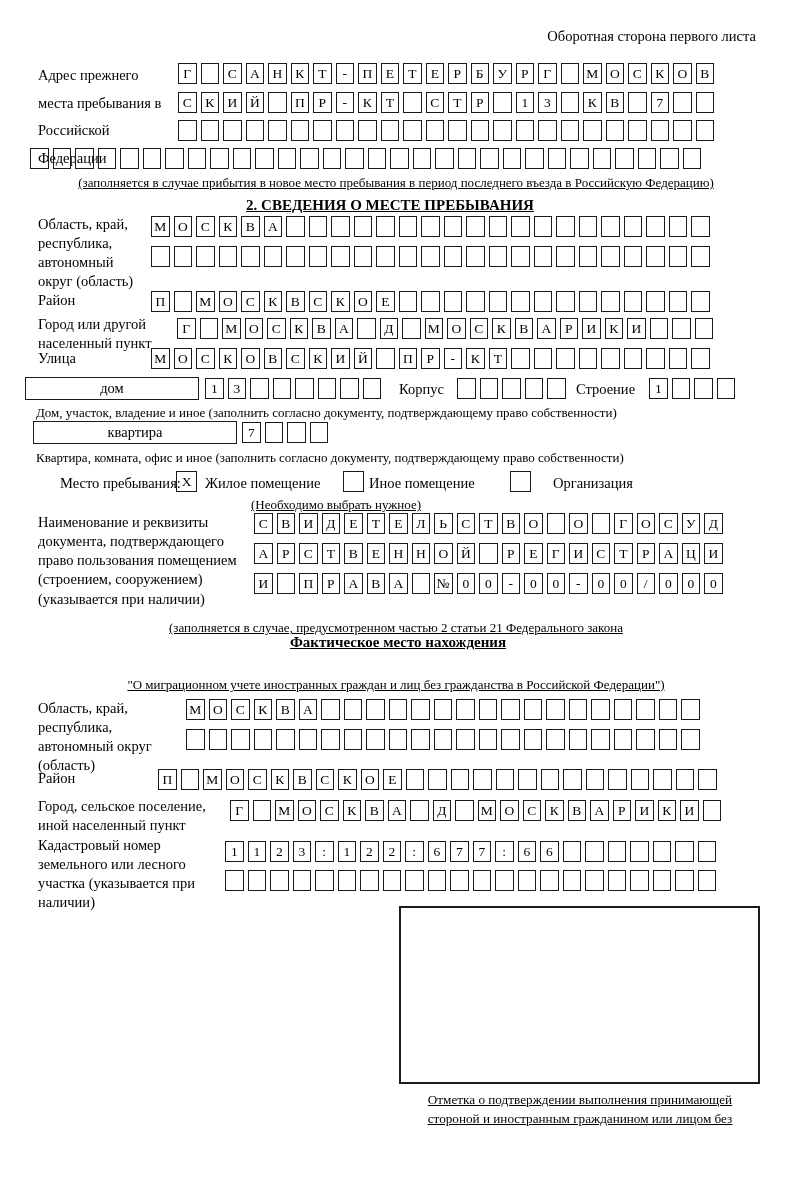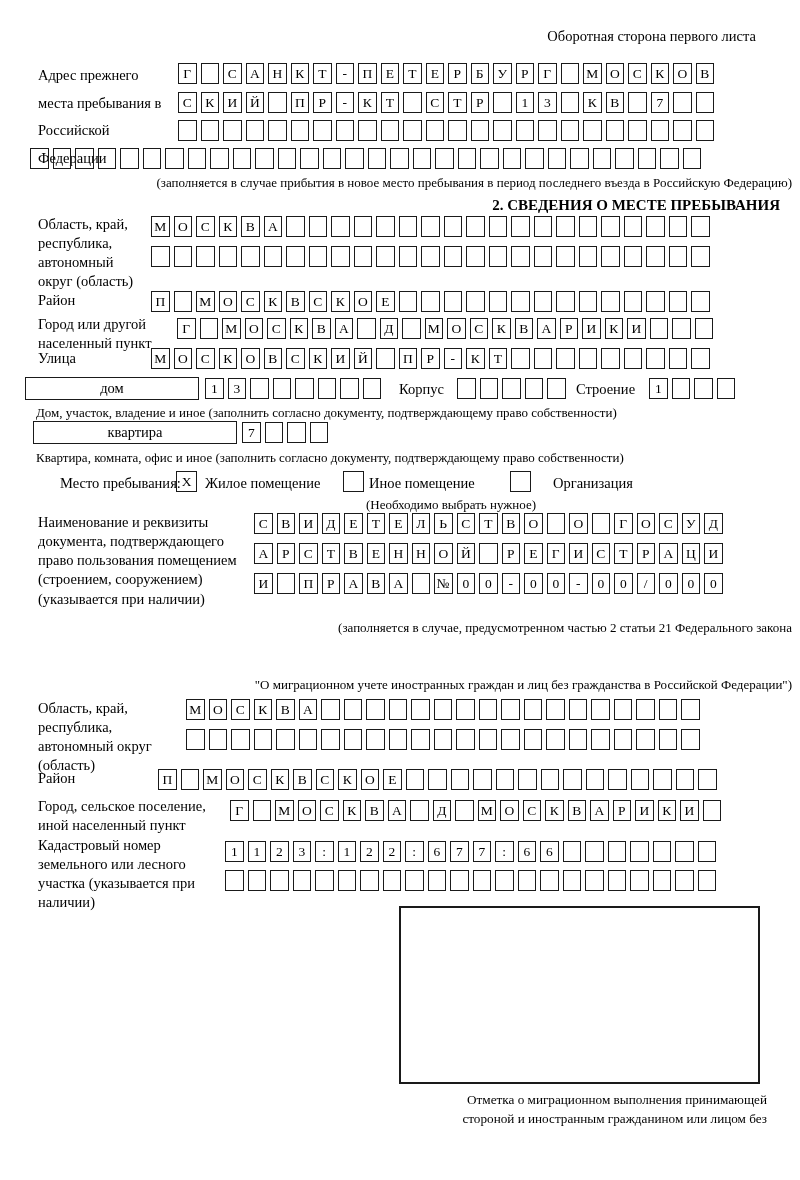--- a/index.html
+++ b/index.html
@@ -1,21 +1,21 @@
 <!DOCTYPE html>
 <html><head>
 <meta charset="utf-8">
 <style>
   html,body{margin:0;padding:0;background:#fff;}
   .page{position:relative;width:800px;height:1180px;background:#fff;overflow:hidden;
         font-family:"Liberation Serif", serif;color:#000;}
   .abs{position:absolute;}
   .label{font-size:14.5px;line-height:1.32;}
   .caption{font-size:13px;white-space:nowrap;}
-  .center{text-align:right;}
+  .center{text-align:center;text-decoration:underline;}
   .bold{font-weight:bold;}
   .cells{position:absolute;display:flex;gap:4px;}
   .cell{flex:0 0 16.5px;width:16.5px;height:19px;border:1.6px solid #1a1a1a;
         display:flex;align-items:center;justify-content:center;
         font-size:13.5px;font-family:"Liberation Serif", serif;}
   .widebox{position:absolute;height:21px;border:1.6px solid #1a1a1a;
         display:flex;align-items:center;justify-content:center;font-size:14.5px;}
   .checkbox{position:absolute;width:19px;height:19px;border:1.6px solid #1a1a1a;
         display:flex;align-items:center;justify-content:center;font-size:13.5px;}
   .bigbox{position:absolute;border:2px solid #1a1a1a;background:#fff;}
@@ -395,20 +395,21 @@
       <span class="cell">0</span>
       <span class="cell">-</span>
       <span class="cell">0</span>
       <span class="cell">0</span>
       <span class="cell">/</span>
       <span class="cell">0</span>
       <span class="cell">0</span>
       <span class="cell">0</span>
     </div>
 
+  <div class="abs bold center" style="top:634px;left:0;width:796px;font-size:15px;">Фактическое место нахождения</div>
   <div class="abs caption center" style="top:620px;left:0;width:792px;">(заполняется в случае, предусмотренном частью 2 статьи 21 Федерального закона</div>
   <div class="abs caption center" style="top:677px;left:0;width:792px;">"О миграционном учете иностранных граждан и лиц без гражданства в Российской Федерации")</div>
 
   <div class="abs label" style="top:699px;left:38px;width:150px;">Область, край, республика, автономный округ (область)</div>
   <div class="cells" style="left:186px;top:699px;">
       <span class="cell">М</span>
       <span class="cell">О</span>
       <span class="cell">С</span>
       <span class="cell">К</span>
       <span class="cell">В</span>
@@ -557,17 +558,17 @@
       <span class="cell"></span>
       <span class="cell"></span>
       <span class="cell"></span>
       <span class="cell"></span>
       <span class="cell"></span>
       <span class="cell"></span>
     </div>
 
   <div class="bigbox" style="left:399px;top:906px;width:357px;height:174px;"></div>
   <div class="abs center" style="top:1091px;left:393px;width:374px;font-size:13.2px;line-height:1.42;">
-    <div>Отметка о миграционном выполнения принимающей</div>
+    <div>Отметка о подтверждении выполнения принимающей</div>
     <div>стороной и иностранным гражданином или лицом без</div>
   </div>
 
 </div>
 
 </body></html>

